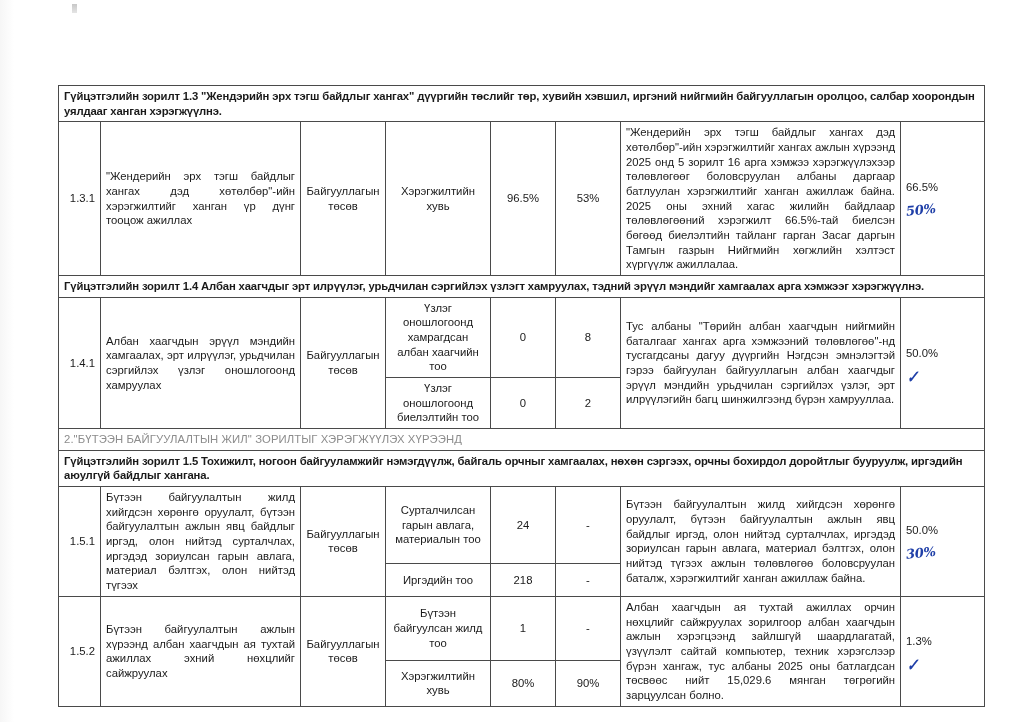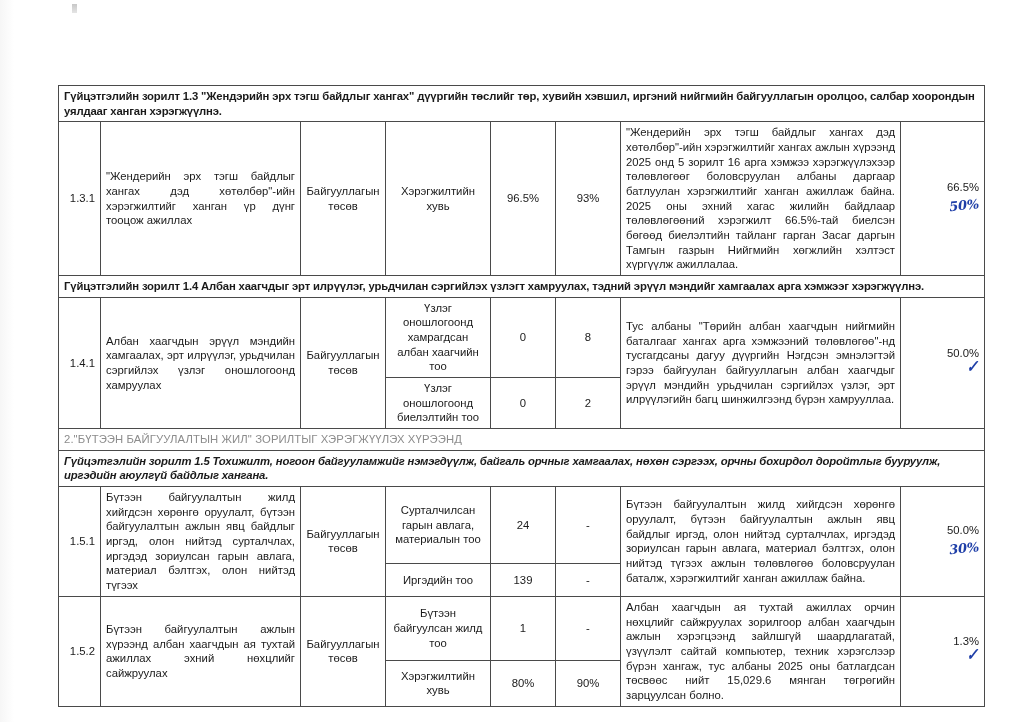--- a/index.html
+++ b/index.html
@@ -76,21 +76,20 @@
     border-bottom: none;
     letter-spacing: .1px;
   }
   td.section-head-under {
     font-weight: bold;
     font-size: 11.8px;
     padding: 0px 6px 4px 6px;
     border-top: none;
     line-height: 1.33;
     letter-spacing: -0.15px;
-    font-style: italic;
   }
 
   
   td.id {
     text-align: right;
     font-size: 11.3px;
     width: 40px;
   }
   td.justify {
     text-align: justify;
@@ -100,21 +99,21 @@
   td.center {
     text-align: center;
   }
   td.desc {
     text-align: justify;
     text-align-last: left;
     padding: 5px 7px;
     line-height: 1.34;
   }
   td.pct {
-    text-align: right;
+    text-align: left;
     position: relative;
     padding-top: 4px;
     padding-bottom: 4px;
   }
 
   .pct-value {
     display: block;
     font-size: 11.3px;
   }
 
@@ -166,21 +165,21 @@
         <tr>
       <td class="section-head" colspan="8">Гүйцэтгэлийн зорилт 1.3 "Жендэрийн эрх тэгш байдлыг хангах" дүүргийн төслийг төр, хувийн хэвшил, иргэний нийгмийн байгууллагын оролцоо, салбар хоорондын уялдааг ханган хэрэгжүүлнэ.</td>
     </tr>
 
     <tr>
       <td class="id">1.3.1</td>
       <td class="justify">"Жендерийн эрх тэгш байдлыг хангах дэд хөтөлбөр"-ийн хэрэгжилтийг ханган үр дүнг тооцож ажиллах</td>
       <td class="center">Байгууллагын төсөв</td>
       <td class="center">Хэрэгжилтийн хувь</td>
       <td class="center">96.5%</td>
-      <td class="center">93%</td>
+      <td class="center">53%</td>
       <td class="desc">"Жендерийн эрх тэгш байдлыг хангах дэд хөтөлбөр"-ийн хэрэгжилтийг хангах ажлын хүрээнд 2025 онд 5 зорилт 16 арга хэмжээ хэрэгжүүлэхээр төлөвлөгөөг боловсруулан албаны даргаар батлуулан хэрэгжилтийг ханган ажиллаж байна. 2025 оны эхний хагас жилийн байдлаар төлөвлөгөөний хэрэгжилт 66.5%-тай биелсэн бөгөөд биелэлтийн тайланг гарган Засаг даргын Тамгын газрын Нийгмийн хөгжлийн хэлтэст хүргүүлж ажиллалаа.</td>
       <td class="pct">
         <span class="pct-value">66.5%</span>
         <span class="hand">50%</span>
       </td>
     </tr>
 
     <tr>
       <td class="section-head" colspan="8">Гүйцэтгэлийн зорилт 1.4  Албан хаагчдыг эрт илрүүлэг, урьдчилан сэргийлэх үзлэгт хамруулах, тэдний эрүүл мэндийг хамгаалах арга хэмжээг хэрэгжүүлнэ.</td>
     </tr>
@@ -219,21 +218,21 @@
       <td class="center">24</td>
       <td class="center">-</td>
       <td class="desc" rowspan="2">Бүтээн байгуулалтын жилд хийгдсэн хөрөнгө оруулалт, бүтээн байгуулалтын ажлын явц байдлыг иргэд, олон нийтэд сурталчлах, иргэдэд зориулсан гарын авлага, материал бэлтгэх, олон нийтэд түгээх ажлын төлөвлөгөө боловсруулан баталж, хэрэгжилтийг ханган ажиллаж байна.</td>
       <td class="pct" rowspan="2">
         <span class="pct-value">50.0%</span>
         <span class="hand">30%</span>
       </td>
     </tr>
     <tr>
       <td class="center">Иргэдийн тоо</td>
-      <td class="center">139</td>
+      <td class="center">218</td>
       <td class="center">-</td>
     </tr>
 
     <tr>
       <td class="id" rowspan="2">1.5.2</td>
       <td class="justify" rowspan="2">Бүтээн байгуулалтын ажлын хүрээнд  албан хаагчдын ая тухтай ажиллах эхний нөхцлийг сайжруулах</td>
       <td class="center" rowspan="2">Байгууллагын төсөв</td>
       <td class="center">Бүтээн байгуулсан жилд тоо</td>
       <td class="center">1</td>
       <td class="center">-</td>

